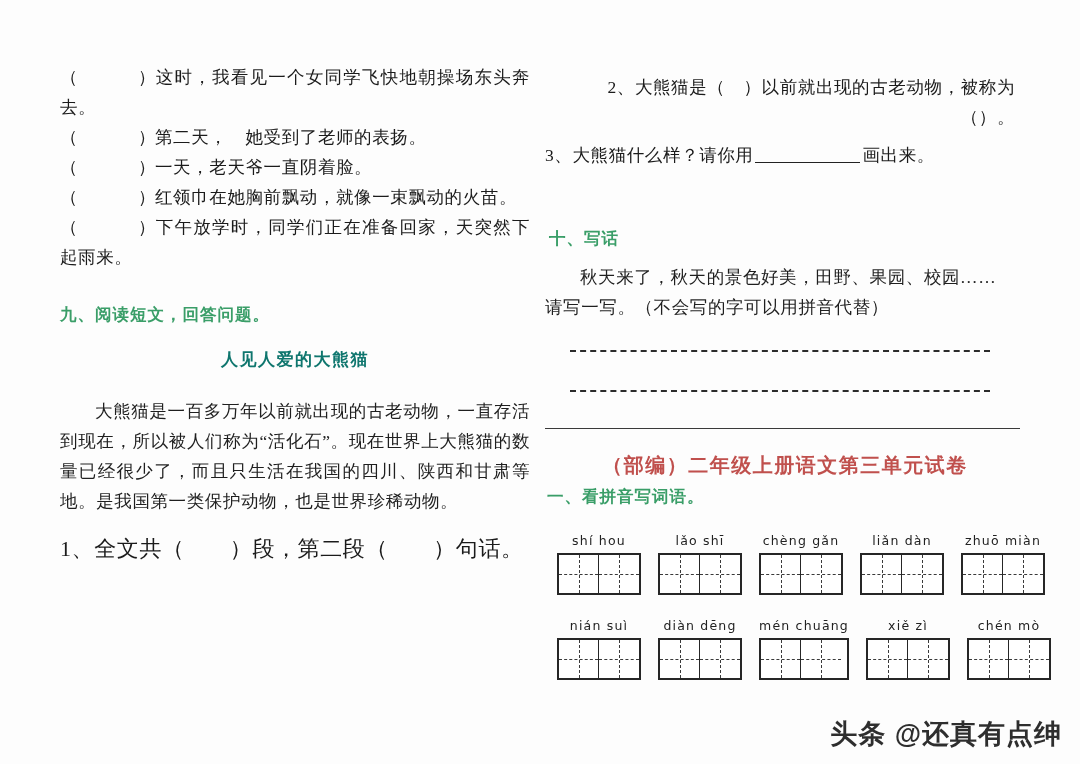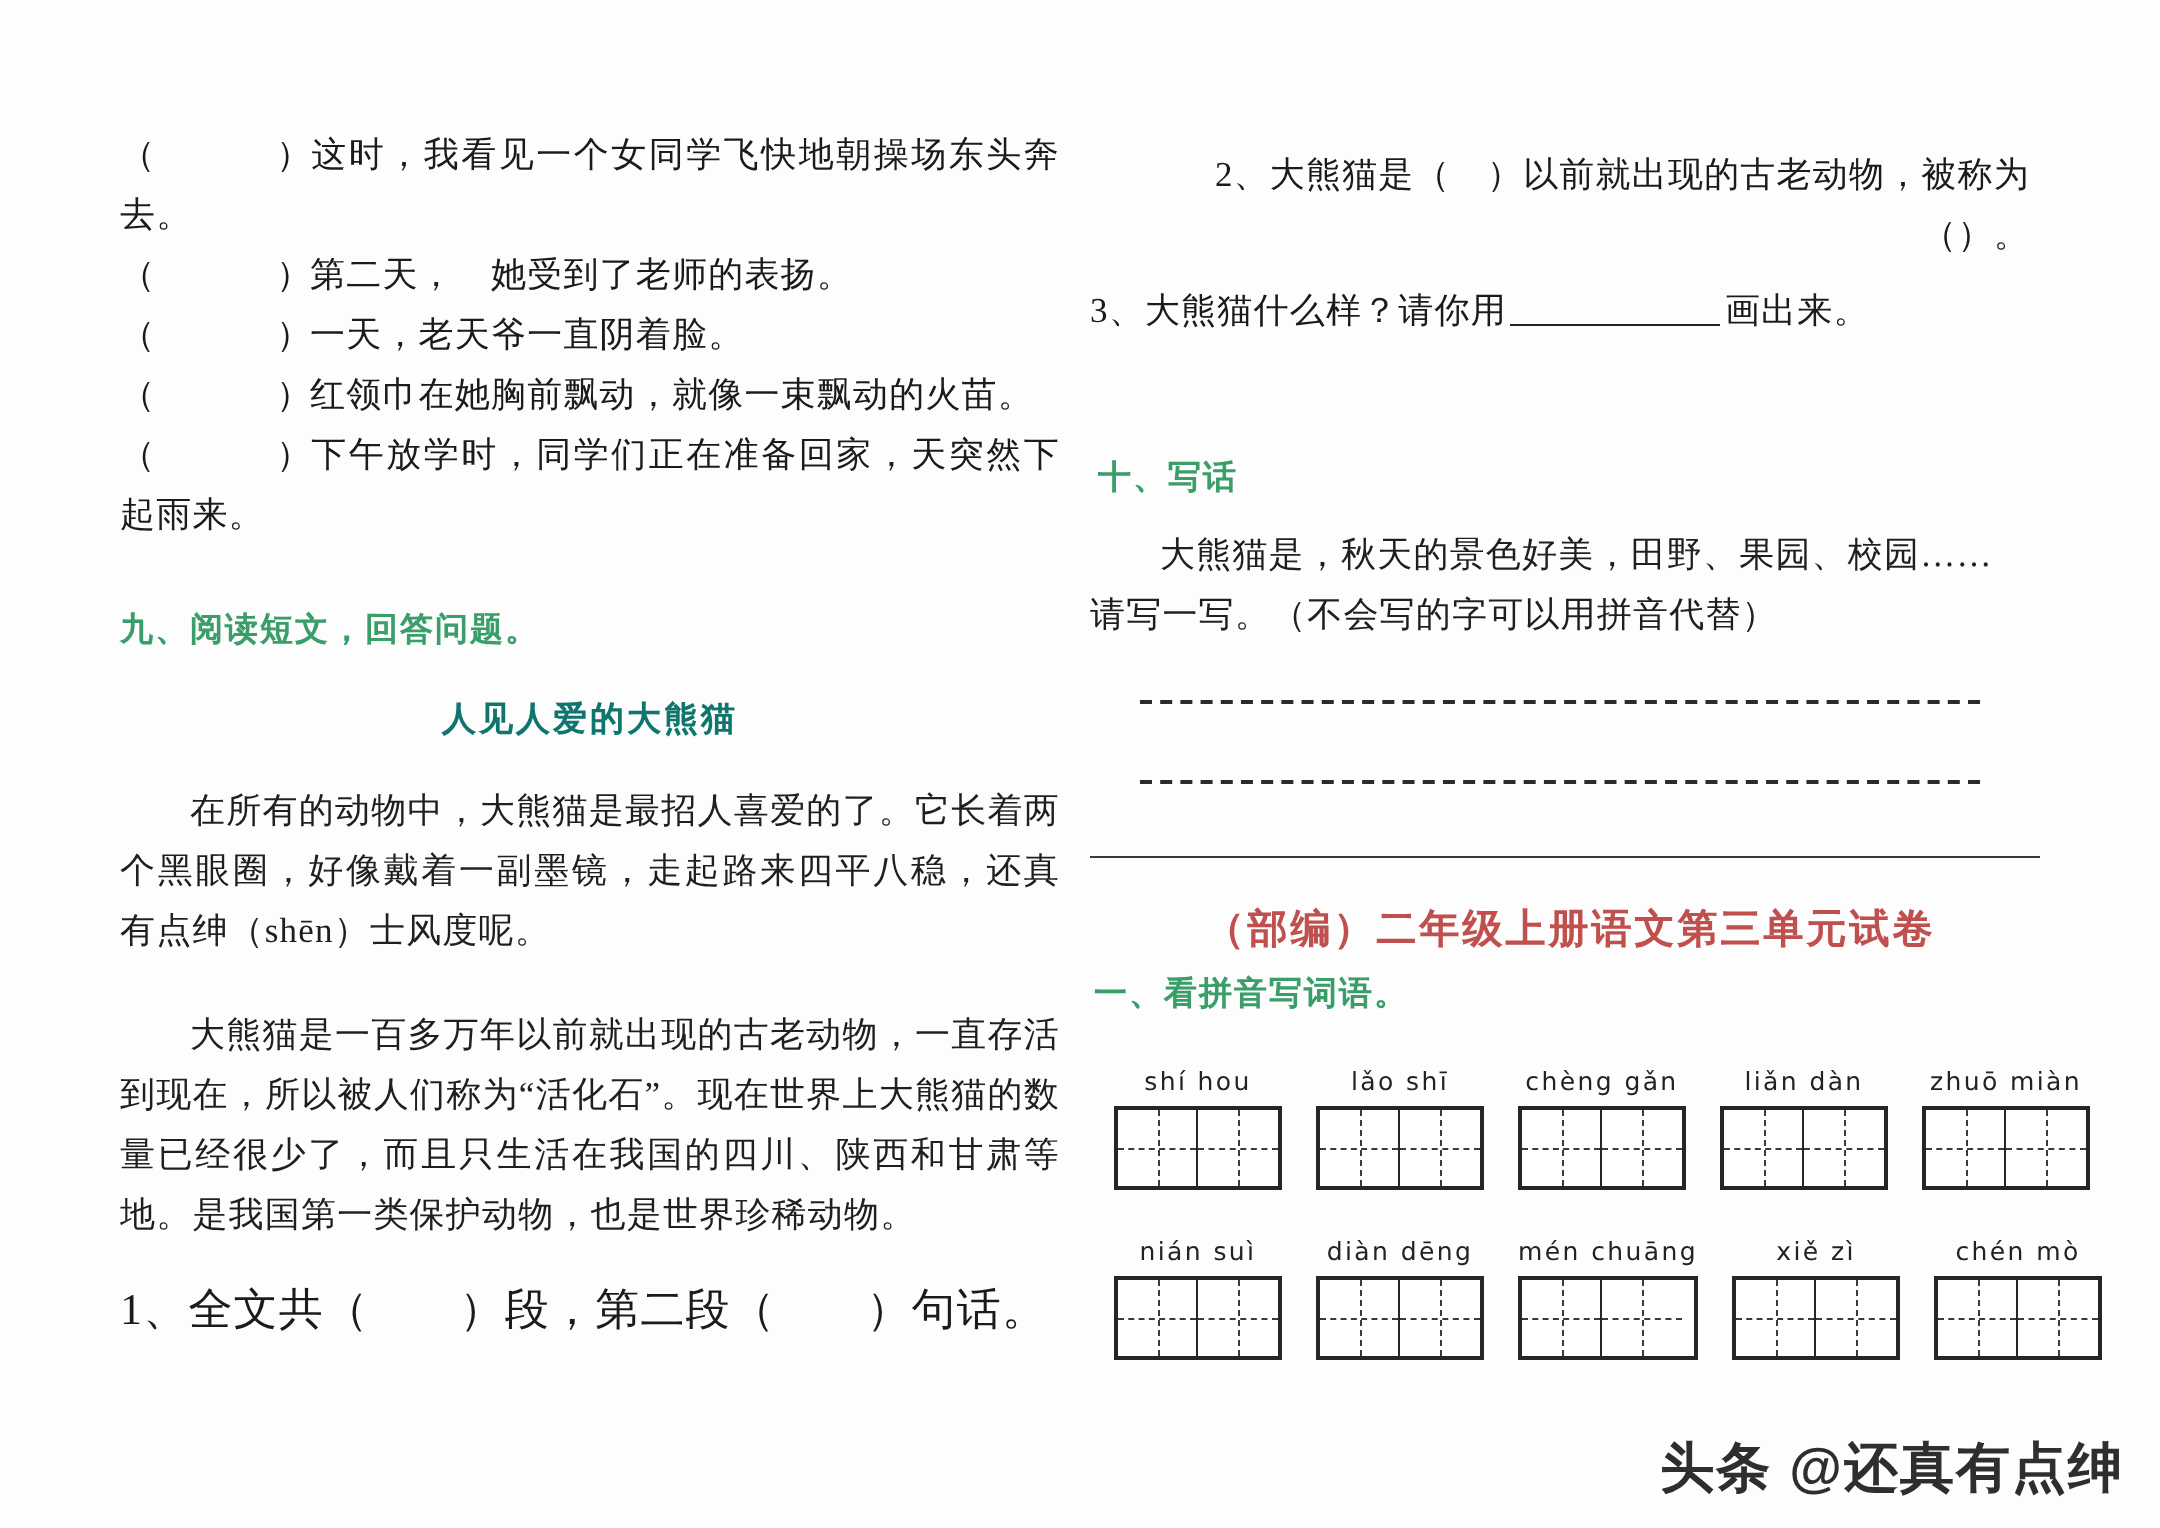--- a/index.html
+++ b/index.html
@@ -215,42 +215,41 @@
         <span class="brk"><span class="open">（</span><span>）</span></span><span>红领巾在她胸前飘动，就像一束飘动的火苗。</span>
       </div>
       <div class="judge-item">
         <span class="brk"><span class="open">（</span><span>）</span></span><span>下午放学时，同学们正在准备回家，天突然下起雨来。</span>
       </div>
     </div>
 
     <div class="sec-reading">
       <div class="heading-green">九、阅读短文，回答问题。</div>
       <div class="title-center art-title">人见人爱的大熊猫</div>
-      <div class="para indent art-p1">在所有的动物中，大熊猫是最招人喜爱的了。它长着两个黑眼圈，好像戴着一副墨镜，走起路来四平八稳，还真有点绅（shēn）士风度呢。</div>
       <div class="para indent art-p2">大熊猫是一百多万年以前就出现的古老动物，一直存活到现在，所以被人们称为“活化石”。现在世界上大熊猫的数量已经很少了，而且只生活在我国的四川、陕西和甘肃等地。是我国第一类保护动物，也是世界珍稀动物。</div>
       <div class="q1">1、全文共（　　）段，第二段（　　）句话。</div>
     </div>
 
   </div>
 
   <div class="col col-right">
 
     <div class="rq rq-2">
       <div class="l1">2、大熊猫是（　）以前就出现的古老动物，被称为</div>
       <div class="l2">（）。</div>
     </div>
 
     <div class="rq rq-3">
       <span>3、大熊猫什么样？请你用</span><span class="blank-inline"></span><span>画出来。</span>
     </div>
 
     <div class="heading-green sec-write">十、写话</div>
 
     <div class="para write-prompt">
-      <div class="indent">大熊猫是，秋天的景色好美，田野、果园、校园……</div>
+      <div class="indent">秋天来了，秋天的景色好美，田野、果园、校园……</div>
       <div>请写一写。（不会写的字可以用拼音代替）</div>
     </div>
 
     <div class="dash-line d1"></div>
     <div class="dash-line d2"></div>
     <div class="solid-rule"></div>
 
     <div class="title-red paper-title">（部编）二年级上册语文第三单元试卷</div>
     <div class="heading-green sec-pinyin">一、看拼音写词语。</div>
 

